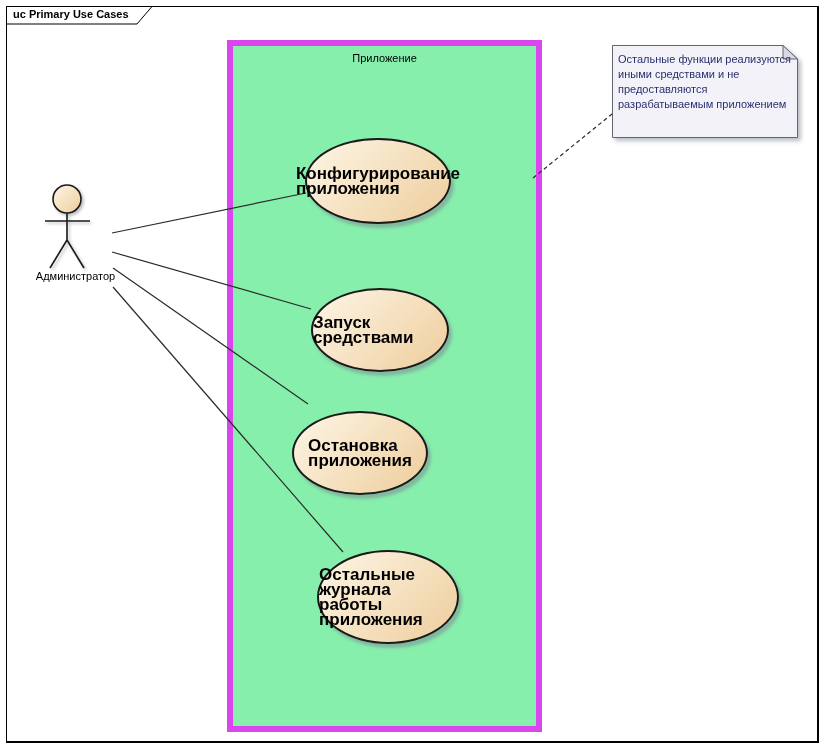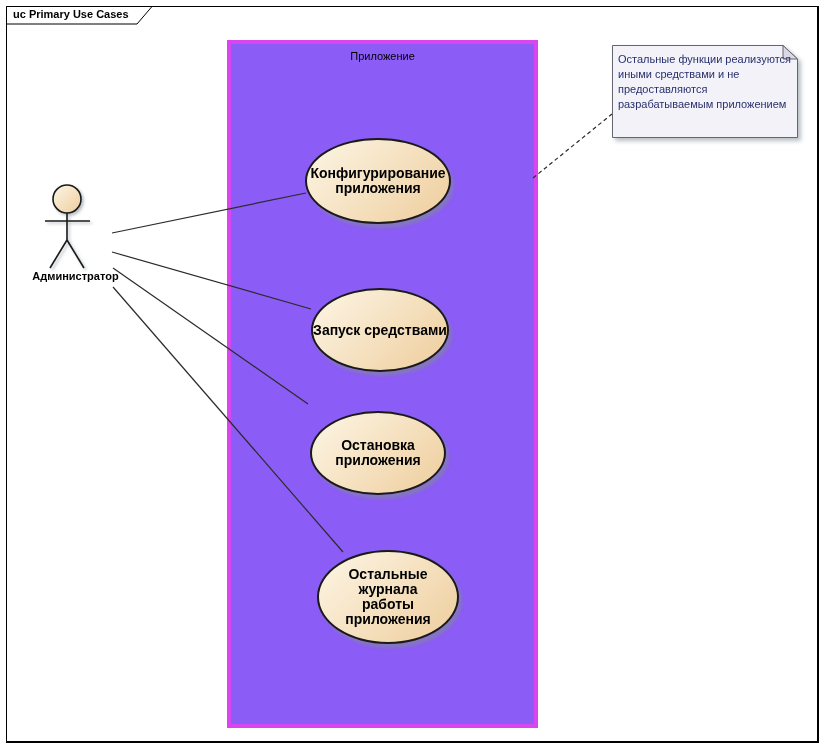--- a/index.html
+++ b/index.html
@@ -14,50 +14,50 @@
     border-right-width:2px;border-bottom-width:2px;background:#fff;
   }
   .frame-tab{position:absolute;left:6px;top:6px;width:154px;height:19px;z-index:6;}
   .frame-tab svg{display:block;}
   .frame-title{
     position:absolute;left:7px;top:2px;font-size:11px;font-weight:bold;white-space:nowrap;
   }
   
   .boundary{
     position:absolute;left:227px;top:40px;width:303px;height:680px;
-    border:4px solid #d946ef;background:#8b5cf6;z-index:1;
+    border:6px solid #d946ef;background:#86efac;z-index:1;
   }
   .boundary-label{
     position:absolute;left:0;top:6px;width:100%;text-align:center;
     font-size:11px;font-weight:normal;
   }
   
   svg.connectors{position:absolute;left:0;top:0;z-index:2;pointer-events:none;}
   svg.connectors line{pointer-events:stroke;}
   
   .usecase{
     position:absolute;border-radius:50%;
     background:linear-gradient(135deg,var(--ellipse_light,#fdf6e6) 0%,var(--ellipse_dark,#eecd9c) 100%);
     border:2px solid var(--shape_border,#1a1a1a);
     box-shadow:3px 4px 3px var(--shadow,rgba(128,138,150,0.55));
     display:flex;align-items:center;justify-content:center;z-index:3;
   }
   .uc-label{
-    font-size:14px;font-weight:bold;text-align:center;line-height:15px;white-space:pre-line;
+    font-size:17px;font-weight:bold;line-height:15px;white-space:pre-line;
   }
   .uc1{left:305px;top:138px;width:142px;height:82px;}
   .uc2{left:311px;top:288px;width:134px;height:80px;}
-  .uc3{left:310px;top:411px;width:132px;height:80px;}
+  .uc3{left:292px;top:411px;width:132px;height:80px;}
   .uc4{left:317px;top:550px;width:138px;height:90px;}
   
   .actor{position:absolute;left:28px;top:182px;width:95px;height:105px;z-index:3;}
   .actor svg{display:block;}
   .actor-label{
     position:absolute;left:-10px;top:88px;width:115px;text-align:center;
-    font-size:11px;font-weight:bold;white-space:nowrap;
+    font-size:11px;font-weight:normal;white-space:nowrap;
   }
   
   .note{position:absolute;left:612px;top:45px;width:150px;height:93px;z-index:3;
     filter:drop-shadow(3px 3px 2px var(--shadow,rgba(128,138,150,0.55)));}
   .note svg{display:block;}
   .note-text{
     position:absolute;left:6px;top:7px;width:176px;
     font-size:11px;line-height:15px;color:var(--note_text,#28316d);white-space:pre-line;
   }
 </style>

